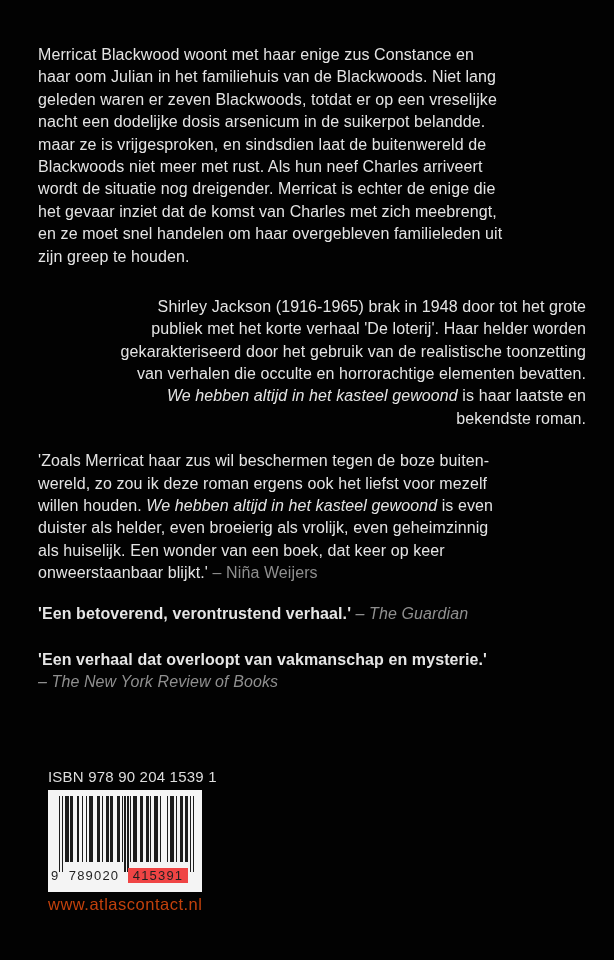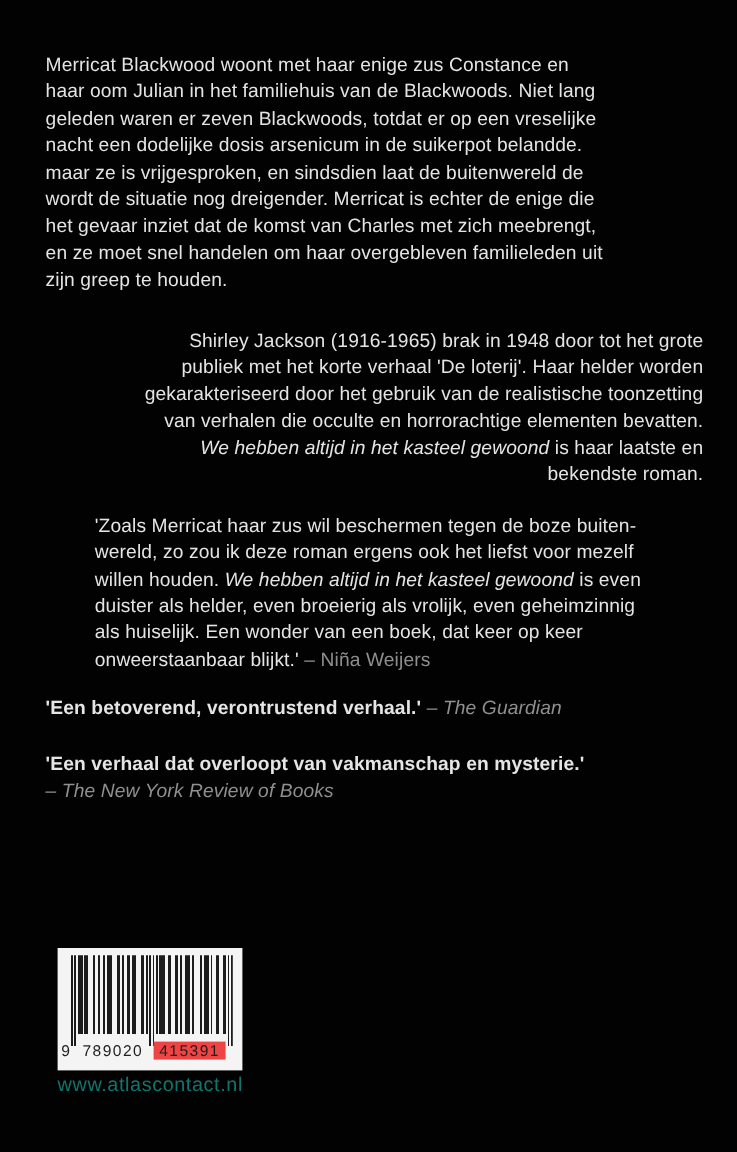--- a/index.html
+++ b/index.html
@@ -26,21 +26,21 @@
     line-height: 22.4px;
     color: #e4e4e4;
     font-weight: 500;
     letter-spacing: 0.1px;
   }
   .line { white-space: nowrap; height: 22.4px; }
   .s-i { font-style: italic; }
   .s-g { color: #8f8f8f; font-weight: 400; }
   .s-b { font-weight: 700; color: #e5e5e5; }
   .para-author-bio     { margin-top: 28px; text-align: right; }
-  .para-quote-nina-weijers { margin-top: 20px; margin-left: 41px; }
+  .para-quote-nina-weijers { margin-top: 20px; }
   .para-quote-guardian { margin-top: 18px; }
   .para-quote-ny-review{ margin-top: 24px; }
 
   .isbn-label {
     position: absolute;
     left: 48px;
     top: 768px;
     font-size: 15px;
     color: #dedede;
     font-weight: 500;
@@ -73,37 +73,38 @@
   }
   .bd-left   { position: absolute; left: 3px;  top: 2px; }
   .bd-group1 { position: absolute; left: 16px; top: 2px; width: 60px; text-align: center; background: #f4f4f4; }
   .bd-group2 { position: absolute; left: 80px; top: 2px; width: 60px; text-align: center; background: #ef4444; }
 
   .website {
     position: absolute;
     left: 48px;
     top: 895px;
     font-size: 16.5px;
-    color: #0f766e;
+    color: #c2410c;
     font-weight: 500;
     letter-spacing: 0.5px;
   }
 </style>
 </head>
 <body>
 
 <div class="cover">
 
   <div class="content" id="paragraphs">
       <div class="para para-synopsis">
         <div class="line"><span>Merricat Blackwood woont met haar enige zus Constance en</span></div>
         <div class="line"><span>haar oom Julian in het familiehuis van de Blackwoods. Niet lang</span></div>
         <div class="line"><span>geleden waren er zeven Blackwoods, totdat er op een vreselijke</span></div>
         <div class="line"><span>nacht een dodelijke dosis arsenicum in de suikerpot belandde.</span></div>
         <div class="line"><span>maar ze is vrijgesproken, en sindsdien laat de buitenwereld de</span></div>
+        <div class="line"><span>Blackwoods niet meer met rust. Als hun neef Charles arriveert</span></div>
         <div class="line"><span>wordt de situatie nog dreigender. Merricat is echter de enige die</span></div>
         <div class="line"><span>het gevaar inziet dat de komst van Charles met zich meebrengt,</span></div>
         <div class="line"><span>en ze moet snel handelen om haar overgebleven familieleden uit</span></div>
         <div class="line"><span>zijn greep te houden.</span></div>
       </div>
       <div class="para para-author-bio">
         <div class="line"><span>Shirley Jackson (1916-1965) brak in 1948 door tot het grote</span></div>
         <div class="line"><span>publiek met het korte verhaal 'De loterij'. Haar helder worden</span></div>
         <div class="line"><span>gekarakteriseerd door het gebruik van de realistische toonzetting</span></div>
         <div class="line"><span>van verhalen die occulte en horrorachtige elementen bevatten.</span></div>
@@ -120,20 +121,21 @@
       </div>
       <div class="para para-quote-guardian">
         <div class="line"><span class="s-b">'Een betoverend, verontrustend verhaal.' </span><span class="s-i s-g">– The Guardian</span></div>
       </div>
       <div class="para para-quote-ny-review">
         <div class="line"><span class="s-b">'Een verhaal dat overloopt van vakmanschap en mysterie.'</span></div>
         <div class="line"><span class="s-i s-g">– The New York Review of Books</span></div>
       </div>
     </div>
 
+  <div class="isbn-label">ISBN 978 90 204 1539 1</div>
 
   <div class="barcode-box">
     <svg class="barcode-bars" id="barcode-bars" viewBox="0 0 95 76" preserveAspectRatio="none" shape-rendering="crispEdges">
         <rect x="0" y="0" width="1" height="76" fill="#1c1c1c"></rect>
         <rect x="2" y="0" width="1" height="76" fill="#1c1c1c"></rect>
         <rect x="4" y="0" width="3" height="66" fill="#1c1c1c"></rect>
         <rect x="8" y="0" width="2" height="66" fill="#1c1c1c"></rect>
         <rect x="13" y="0" width="1" height="66" fill="#1c1c1c"></rect>
         <rect x="16" y="0" width="1" height="66" fill="#1c1c1c"></rect>
         <rect x="19" y="0" width="1" height="66" fill="#1c1c1c"></rect>

